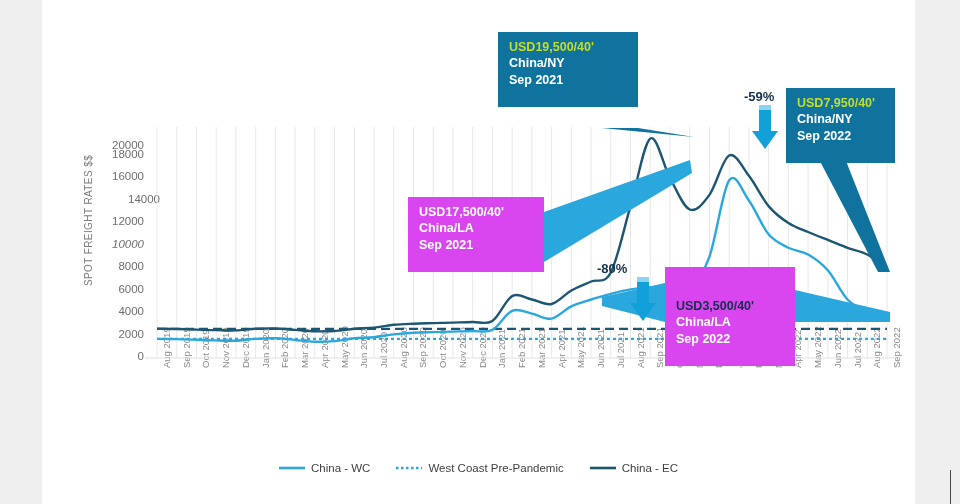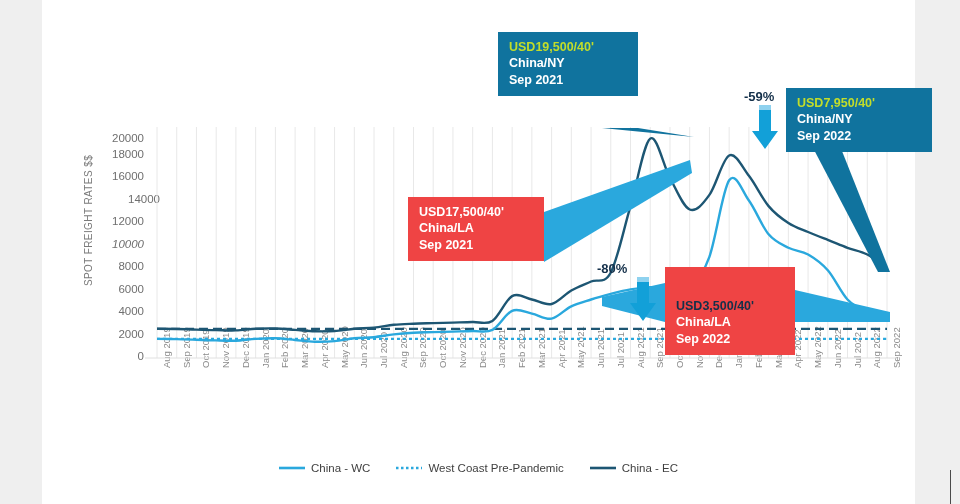--- a/index.html
+++ b/index.html
@@ -39,33 +39,33 @@
   .xtick{
     position:absolute;
     font-size:9.5px;color:#8a8a8a;
     transform-origin:left top;
     transform:rotate(-90deg);
     white-space:nowrap;
   }
   
   .callout{
     position:absolute;
-    padding:7px 11px 8px 11px;
+    padding:7px 11px 19px 11px;
     line-height:1.30;
     font-size:12.5px;font-weight:bold;
     box-sizing:border-box;
     z-index:6;
   }
   .callout .l1{display:block;}
   .callout .l2{display:block;}
   .callout .l3{display:block;}
   .co-dark{background:#10739e;}
   .co-dark .l1{color:#c2dd2a;}
   .co-dark .l2,.co-dark .l3{color:#ffffff;}
-  .co-light{background:#ef4444;}
+  .co-light{background:#d946ef;}
   .co-light.white-head .l1{color:#ffffff;}
   .co-light.navy-head .l1{color:#14304a;margin-top:24px;}
   .co-light .l2,.co-light .l3{color:#ffffff;}
   .pct{
     position:absolute;
     font-size:13px;font-weight:bold;color:#14304a;
     z-index:6;white-space:nowrap;
   }
   .arrow-svg{position:absolute;z-index:5;}
   
@@ -97,21 +97,21 @@
         <div class="ytick" style="left: 48px; top: 350px;">0</div>
         <div class="ytick" style="left: 48px; top: 327.5px;">2000</div>
         <div class="ytick" style="left: 48px; top: 305px;">4000</div>
         <div class="ytick" style="left: 48px; top: 282.5px;">6000</div>
         <div class="ytick" style="left: 48px; top: 260px;">8000</div>
         <div class="ytick" style="left: 48px; top: 237.5px; font-style: italic;">10000</div>
         <div class="ytick" style="left: 48px; top: 215px;">12000</div>
         <div class="ytick" style="left: 48px; top: 192.5px; padding-left: 16px;">14000</div>
         <div class="ytick" style="left: 48px; top: 170px;">16000</div>
         <div class="ytick" style="left: 48px; top: 147.5px;">18000</div>
-        <div class="ytick" style="left: 48px; top: 132px;">20000</div>
+        <div class="ytick" style="left: 48px; top: 139px;">20000</div>
       </div>
 
     <div id="xticks">
         <div class="xtick" style="left: 119px; top: 368px;">Aug 2019</div>
         <div class="xtick" style="left: 138.73px; top: 368px;">Sep 2019</div>
         <div class="xtick" style="left: 158.459px; top: 368px;">Oct 2019</div>
         <div class="xtick" style="left: 178.189px; top: 368px;">Nov 2019</div>
         <div class="xtick" style="left: 197.919px; top: 368px;">Dec 2019</div>
         <div class="xtick" style="left: 217.649px; top: 368px;">Jan 2020</div>
         <div class="xtick" style="left: 237.378px; top: 368px;">Feb 2020</div>
@@ -204,21 +204,21 @@
       <span class="l2">China/NY</span>
       <span class="l3">Sep 2021</span>
     </div>
 
     <div class="callout co-light white-head" style="left:366px;top:197px;width:136px;">
       <span class="l1">USD17,500/40'</span>
       <span class="l2">China/LA</span>
       <span class="l3">Sep 2021</span>
     </div>
 
-    <div class="callout co-dark" style="left:744px;top:88px;width:146px;">
+    <div class="callout co-dark" style="left:744px;top:88px;width:109px;">
       <span class="l1">USD7,950/40'</span>
       <span class="l2">China/NY</span>
       <span class="l3">Sep 2022</span>
     </div>
 
     <div class="callout co-light navy-head" style="left:623px;top:267px;width:130px;">
       <span class="l1">USD3,500/40'</span>
       <span class="l2">China/LA</span>
       <span class="l3">Sep 2022</span>
     </div>

